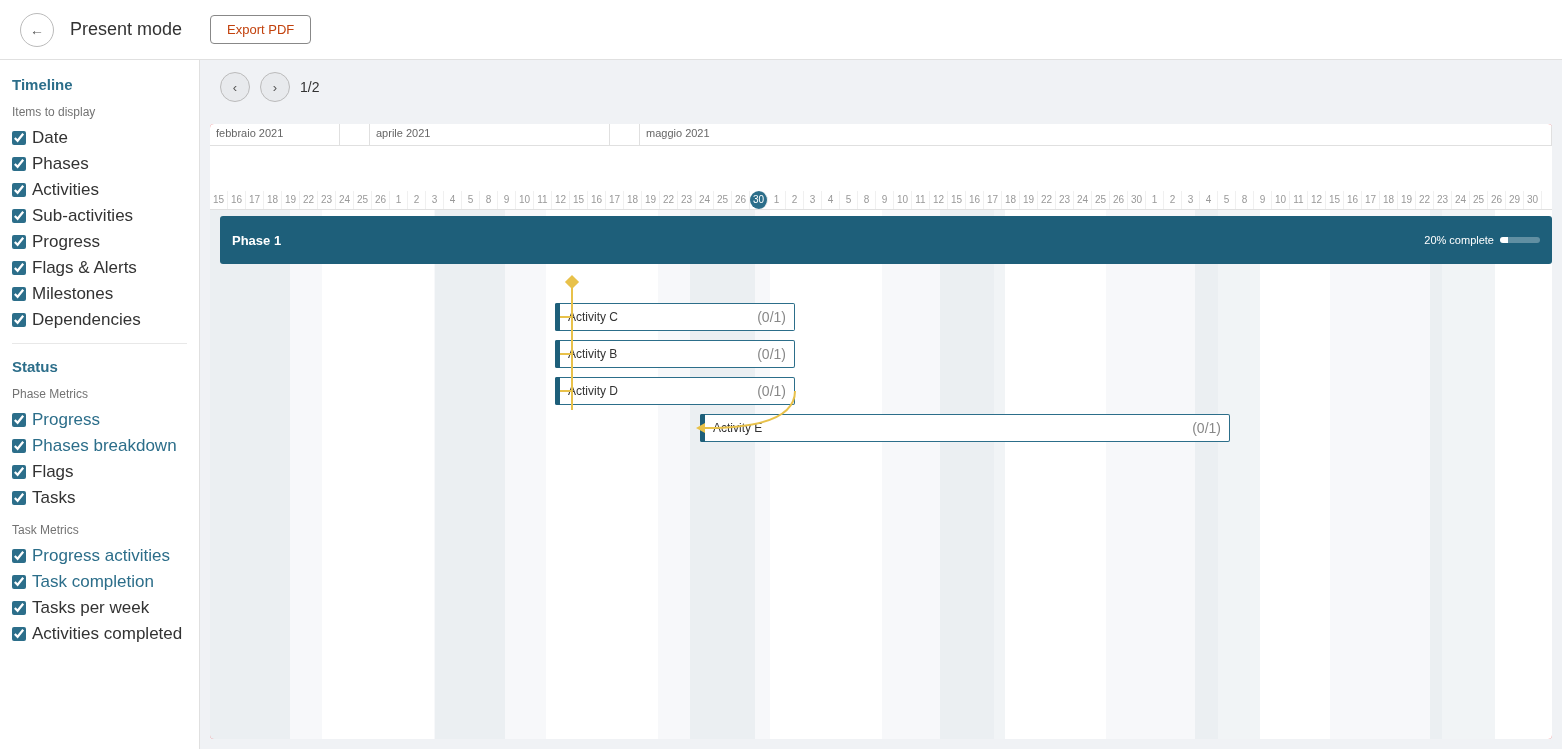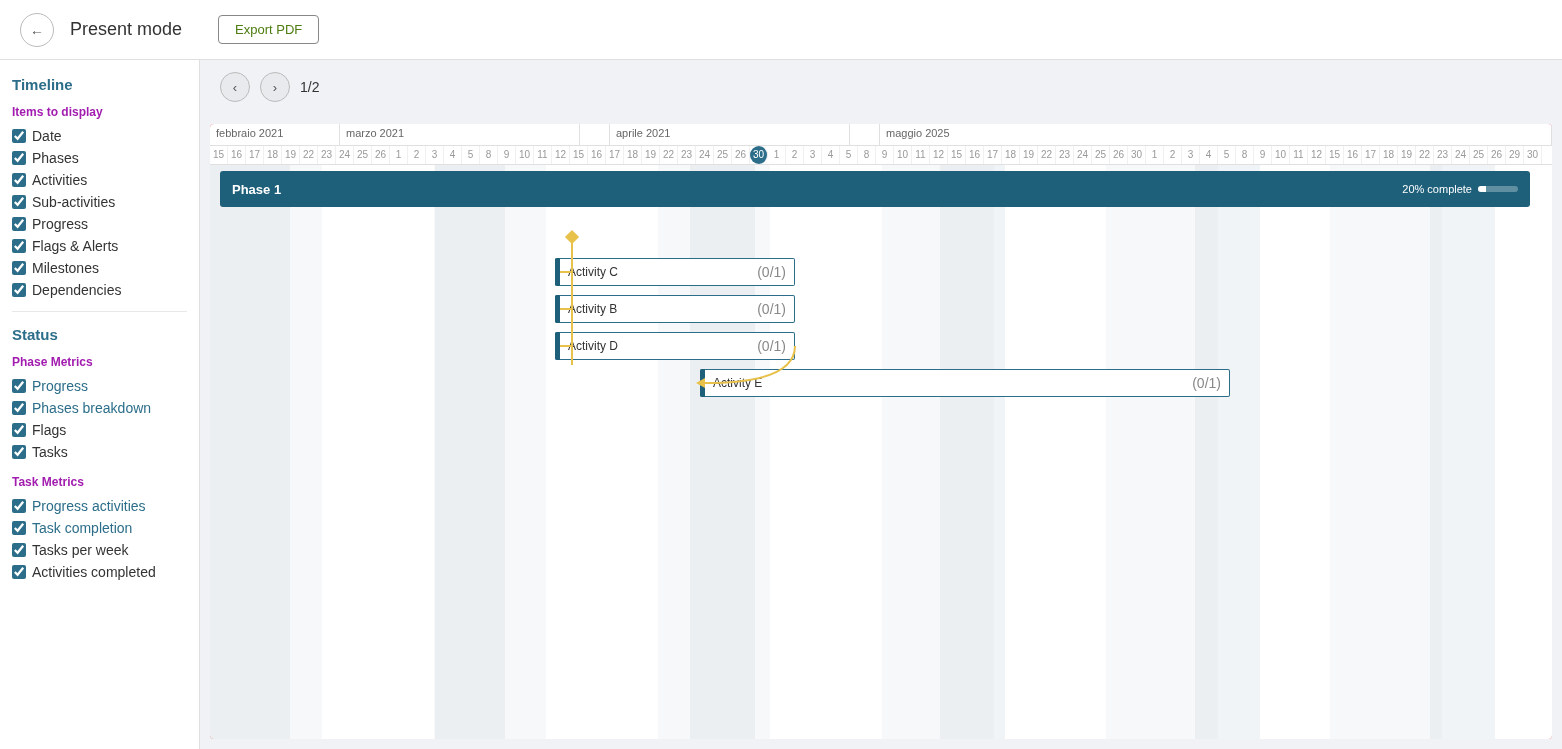--- a/index.html
+++ b/index.html
@@ -11,37 +11,37 @@
       padding: 10px 20px; background: #fff; border-bottom: 1px solid #e0e0e0;
       height: 60px;
     }
     .back-btn {
       width: 34px; height: 34px; border-radius: 50%; border: 1.5px solid #bbb;
       background: #fff; cursor: pointer; display: flex; align-items: center; justify-content: center;
       font-size: 14px; color: #555;
     }
     .present-mode-title { font-size: 18px; color: #333; font-weight: 400; }
     .export-pdf-btn {
-      margin-left: 20px; padding: 6px 16px; border: 1.5px solid #888; background: #fff;
-      border-radius: 4px; cursor: pointer; font-size: 13px; color: #4d7c0f;
+      margin-left: 12px; padding: 6px 16px; border: 1.5px solid #888; background: #fff;
+      border-radius: 4px; cursor: pointer; font-size: 13px; color: #c2410c;
     }
 
     
     .main-layout { display: flex; height: calc(100vh - 60px); }
 
     
     .sidebar {
       width: 200px; min-width: 200px; background: #fff; border-right: 1px solid #e0e0e0;
       padding: 16px 12px; overflow-y: auto; flex-shrink: 0;
     }
     .sidebar-section-title { font-size: 15px; color: #2c6e8a; font-weight: 600; margin-bottom: 8px; }
-    .sidebar-group-label { font-size: 12px; font-weight: 700; color: #a21caf; margin: 12px 0 6px 0; }
+    .sidebar-group-label { font-size: 12px; font-weight: 400; color: #737373; margin: 12px 0 6px 0; }
     .sidebar-item { display: flex; align-items: center; gap: 6px; padding: 3px 0; cursor: pointer; }
     .sidebar-item input[type="checkbox"] { accent-color: #2c6e8a; width: 14px; height: 14px; cursor: pointer; }
-    .sidebar-item label { font-size: 14px; color: #333; cursor: pointer; }
+    .sidebar-item label { font-size: 17px; color: #333; cursor: pointer; }
     .sidebar-item label.blue { color: #2c6e8a; }
     .sidebar-divider { height: 1px; background: #e8e8e8; margin: 10px 0; }
     .status-title { font-size: 15px; color: #2c6e8a; font-weight: 600; margin: 14px 0 8px 0; }
 
     
     .content-area { flex: 1; display: flex; flex-direction: column; overflow: hidden; }
 
     
     .content-nav {
       display: flex; align-items: center; gap: 10px;
@@ -66,21 +66,21 @@
     
     .date-ruler {
       background: #fff; border-bottom: 1px solid #e0e0e0;
       display: flex; flex-direction: column; flex-shrink: 0;
     }
     .month-row { display: flex; height: 22px; border-bottom: 1px solid #e0e0e0; }
     .month-cell {
       font-size: 11px; color: #666; padding: 3px 6px; border-right: 1px solid #e0e0e0;
       white-space: nowrap; overflow: hidden;
     }
-    .day-row { display: flex; height: 18px; }
+    .day-row { display: flex; height: 18px; margin-top: 45px; }
     .day-cell {
       font-size: 10px; color: #999; text-align: center; border-right: 1px solid #f0f0f0;
       flex-shrink: 0; line-height: 18px; min-width: 16px;
     }
     .day-cell.today { background: #2c6e8a; color: #fff; border-radius: 50%; }
 
     
     .gantt-body {
       flex: 1; overflow: hidden; position: relative;
       background: repeating-linear-gradient(
@@ -224,29 +224,28 @@
     </div>
 
     <div class="timeline-wrapper">
       <div class="timeline-container">
 
         <div class="date-ruler">
           <div class="month-row">
 
             <div class="month-cell" style="width:130px; flex-shrink:0;">febbraio 2021</div>
 
-            <div class="month-cell" style="width:240px; flex-shrink:0;">marzo 2021</div>
 
             <div class="month-cell" style="width:30px; flex-shrink:0;"></div>
 
             <div class="month-cell" style="width:240px; flex-shrink:0;">aprile 2021</div>
 
             <div class="month-cell" style="width:30px; flex-shrink:0;"></div>
 
-            <div class="month-cell" style="flex:1;">maggio 2025</div>
+            <div class="month-cell" style="flex:1;">maggio 2021</div>
           </div>
           <div class="day-row" id="day-row">
               <div class="day-cell" style="min-width: 18px;">15</div>
               <div class="day-cell" style="min-width: 18px;">16</div>
               <div class="day-cell" style="min-width: 18px;">17</div>
               <div class="day-cell" style="min-width: 18px;">18</div>
               <div class="day-cell" style="min-width: 18px;">19</div>
               <div class="day-cell" style="min-width: 18px;">22</div>
               <div class="day-cell" style="min-width: 18px;">23</div>
               <div class="day-cell" style="min-width: 18px;">24</div>
@@ -322,21 +321,21 @@
         <div class="gantt-body">
           <div class="gantt-inner">
 
             <div class="shade-col" style="left:0;width:80px;"></div>
             <div class="shade-col" style="left:225px;width:70px;"></div>
             <div class="shade-col" style="left:480px;width:65px;"></div>
             <div class="shade-col" style="left:730px;width:65px;"></div>
             <div class="shade-col" style="left:985px;width:65px;"></div>
             <div class="shade-col" style="left:1220px;width:65px;"></div>
 
-            <div class="phase-bar" style="position:absolute; top:6px; left:10px; right:22px; height:36px;gap:13px;">
+            <div class="phase-bar" style="position:absolute; top:6px; left:10px; right:0; height:48px;gap:13px;">
               <span>Phase 1</span>
               <div class="complete-text">
                 <span>20% complete</span>
                 <div class="phase-complete-bar">
                   <div class="phase-complete-fill"></div>
                 </div>
               </div>
             </div>
 
 

